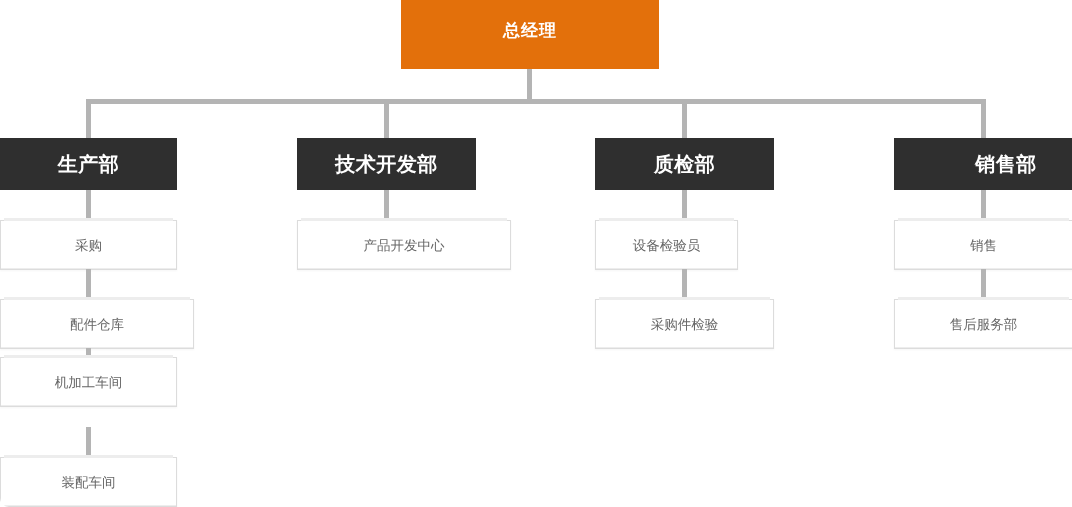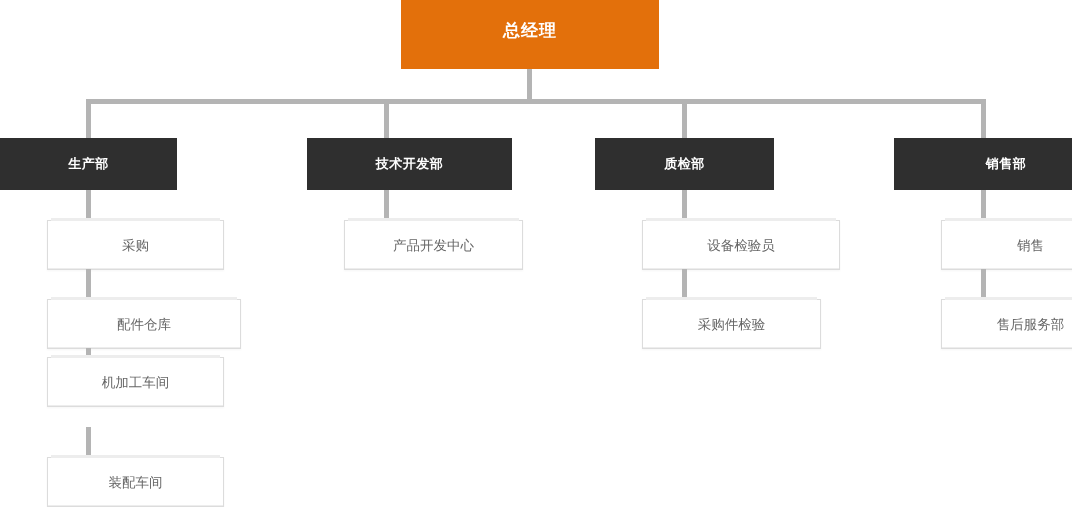--- a/index.html
+++ b/index.html
@@ -45,33 +45,32 @@
     background: #e3700b;
     color: #ffffff;
     font-size: 17px;
     font-weight: bold;
     letter-spacing: 1px;
   }
 
   .node-dept {
     background: #2f2f2f;
     color: #ffffff;
-    font-size: 13px;
+    font-size: 20px;
     font-weight: bold;
     letter-spacing: 0.5px;
   }
 
   .node-sub {
     background: #ffffff;
     color: #666666;
     font-size: 13.5px;
     font-weight: normal;
     border: 1px solid #dcdcdc;
     box-shadow: 0 -1px 0 0 #ededed inset, 0 1px 2px rgba(0,0,0,0.04);
-    margin-left: 47px;
   }
 
   .node-sub::before {
     content: "";
     position: absolute;
     left: 3px;
     right: 3px;
     top: -3px;
     height: 3px;
     background: #ededed;
@@ -91,21 +90,21 @@
   <div class="conn conn-h" style="left:86px; top:99px; width:900px; height:5px;"></div>
 
   <div class="conn conn-v" style="left:86px;  top:99px; height:40px;"></div>
   <div class="conn conn-v" style="left:384px; top:99px; height:40px;"></div>
   <div class="conn conn-v" style="left:682px; top:99px; height:40px;"></div>
   <div class="conn conn-v" style="left:981px; top:99px; height:40px;"></div>
 
   <div class="node node-dept" style="left:0px; top:138px; width:177px; height:52px;">
     <span>生产部</span>
   </div>
-  <div class="node node-dept" style="left:307px; top:138px; width:205px; height:52px;">
+  <div class="node node-dept" style="left:297px; top:138px; width:179px; height:52px;">
     <span>技术开发部</span>
   </div>
   <div class="node node-dept" style="left:595px; top:138px; width:179px; height:52px;">
     <span>质检部</span>
   </div>
   <div class="node node-dept" style="left:894px; top:138px; width:179px; height:52px;padding-left:45px;">
     <span>销售部</span>
   </div>
 
   <div class="conn conn-v" style="left:86px; top:190px; height:31px;"></div>
@@ -122,26 +121,26 @@
   <div class="node node-sub" style="left:0px; top:357px; width:177px; height:50px;">
     <span>机加工车间</span>
   </div>
 
   <div class="conn conn-v" style="left:86px; top:427px; height:31px;"></div>
   <div class="node node-sub" style="left:0px; top:457px; width:177px; height:50px;">
     <span>装配车间</span>
   </div>
 
   <div class="conn conn-v" style="left:384px; top:190px; height:31px;"></div>
-  <div class="node node-sub" style="left:297px; top:220px; width:179px; height:50px;">
+  <div class="node node-sub" style="left:297px; top:220px; width:214px; height:50px;">
     <span>产品开发中心</span>
   </div>
 
   <div class="conn conn-v" style="left:682px; top:190px; height:31px;"></div>
-  <div class="node node-sub" style="left:595px; top:220px; width:198px; height:50px;">
+  <div class="node node-sub" style="left:595px; top:220px; width:143px; height:50px;">
     <span>设备检验员</span>
   </div>
 
   <div class="conn conn-v" style="left:682px; top:269px; height:31px;"></div>
   <div class="node node-sub" style="left:595px; top:299px; width:179px; height:50px;">
     <span>采购件检验</span>
   </div>
 
   <div class="conn conn-v" style="left:981px; top:190px; height:31px;"></div>
   <div class="node node-sub" style="left:894px; top:220px; width:179px; height:50px;">

